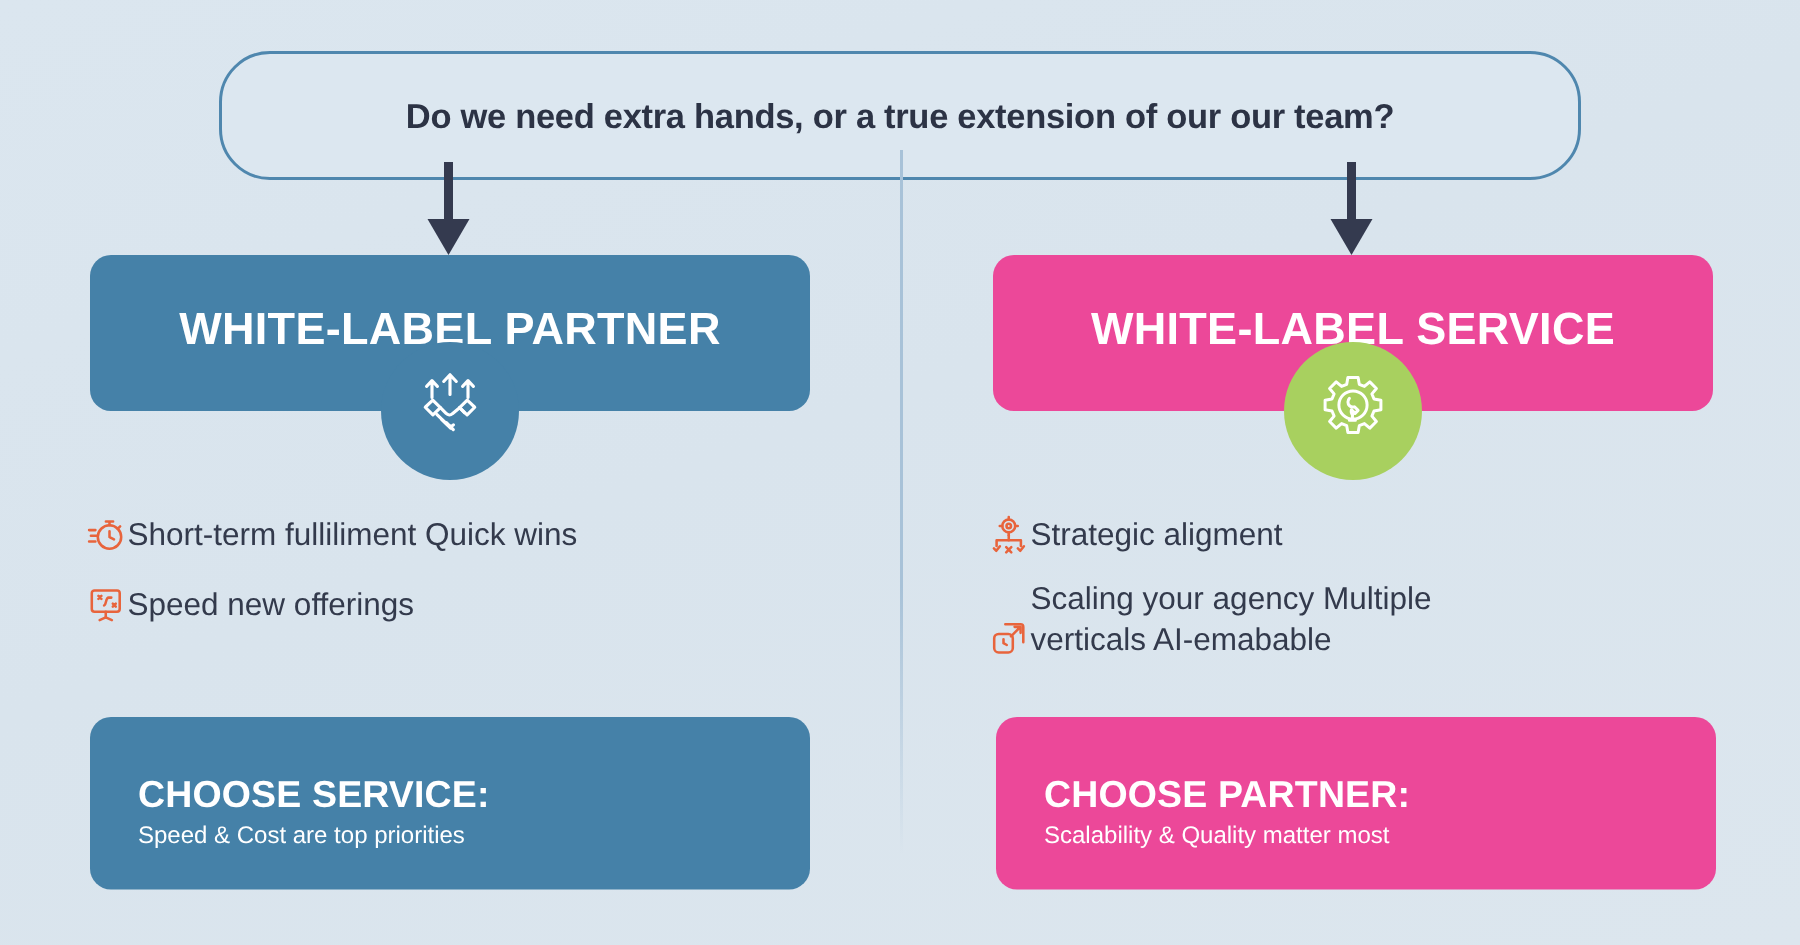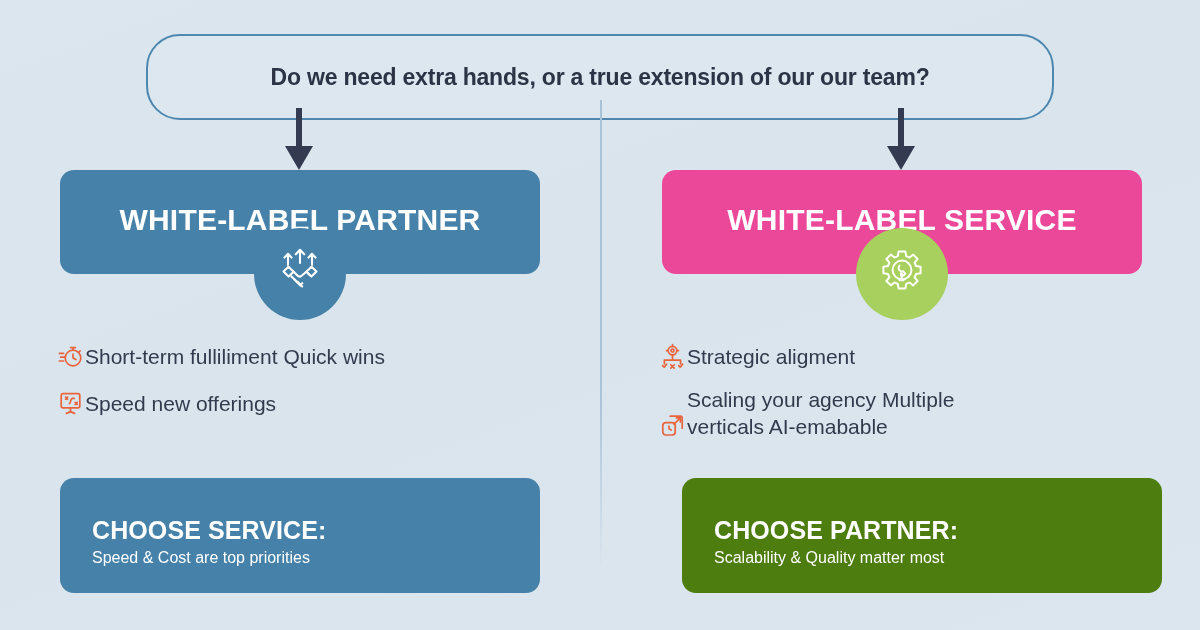--- a/index.html
+++ b/index.html
@@ -117,21 +117,21 @@
 
   
   .cta {
     position:absolute;
     top:478px;
     width:480px; height:115px;
     border-radius:14px;
     padding:38px 30px 0 32px;
   }
   .cta.left  { left:60px;  background:#4581a8; }
-  .cta.right { left:682px; background:#4d7c0f; }
+  .cta.right { left:664px; background:#ec4899; }
   .cta-title {
     color:#ffffff;
     font-size:25px;
     font-weight:bold;
     letter-spacing:0.1px;
     margin-bottom:4px;
   }
   .cta-sub {
     color:#ffffff;
     font-size:16px;

